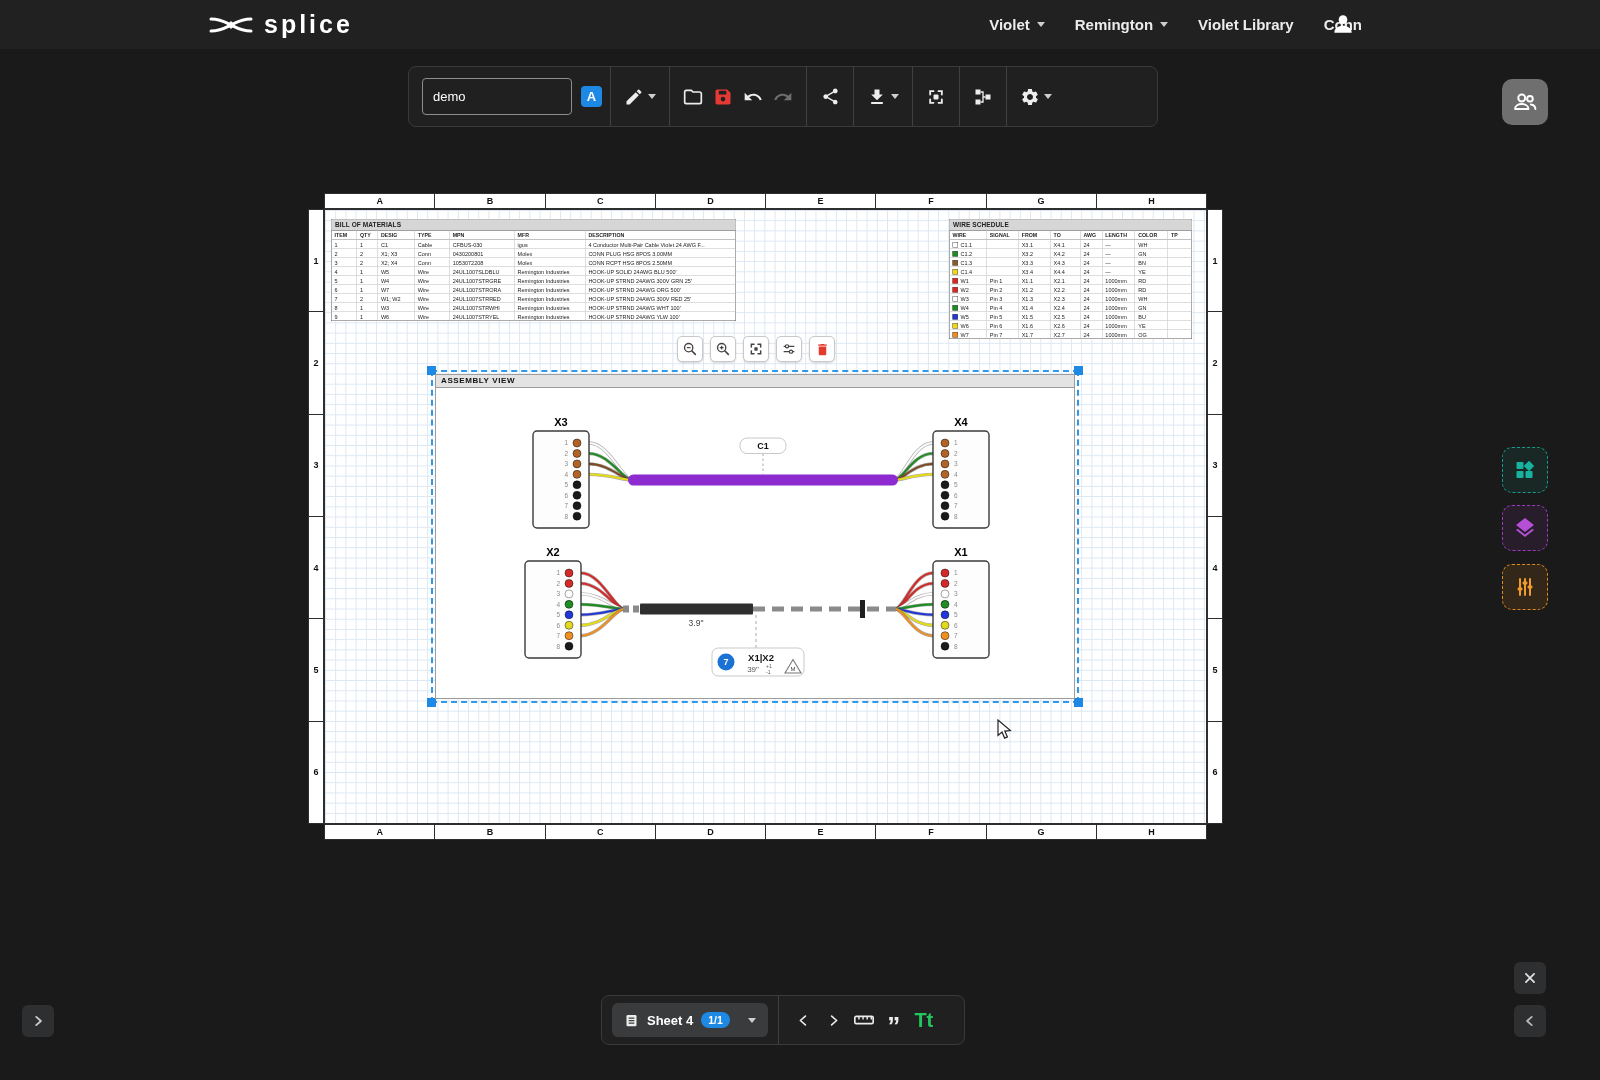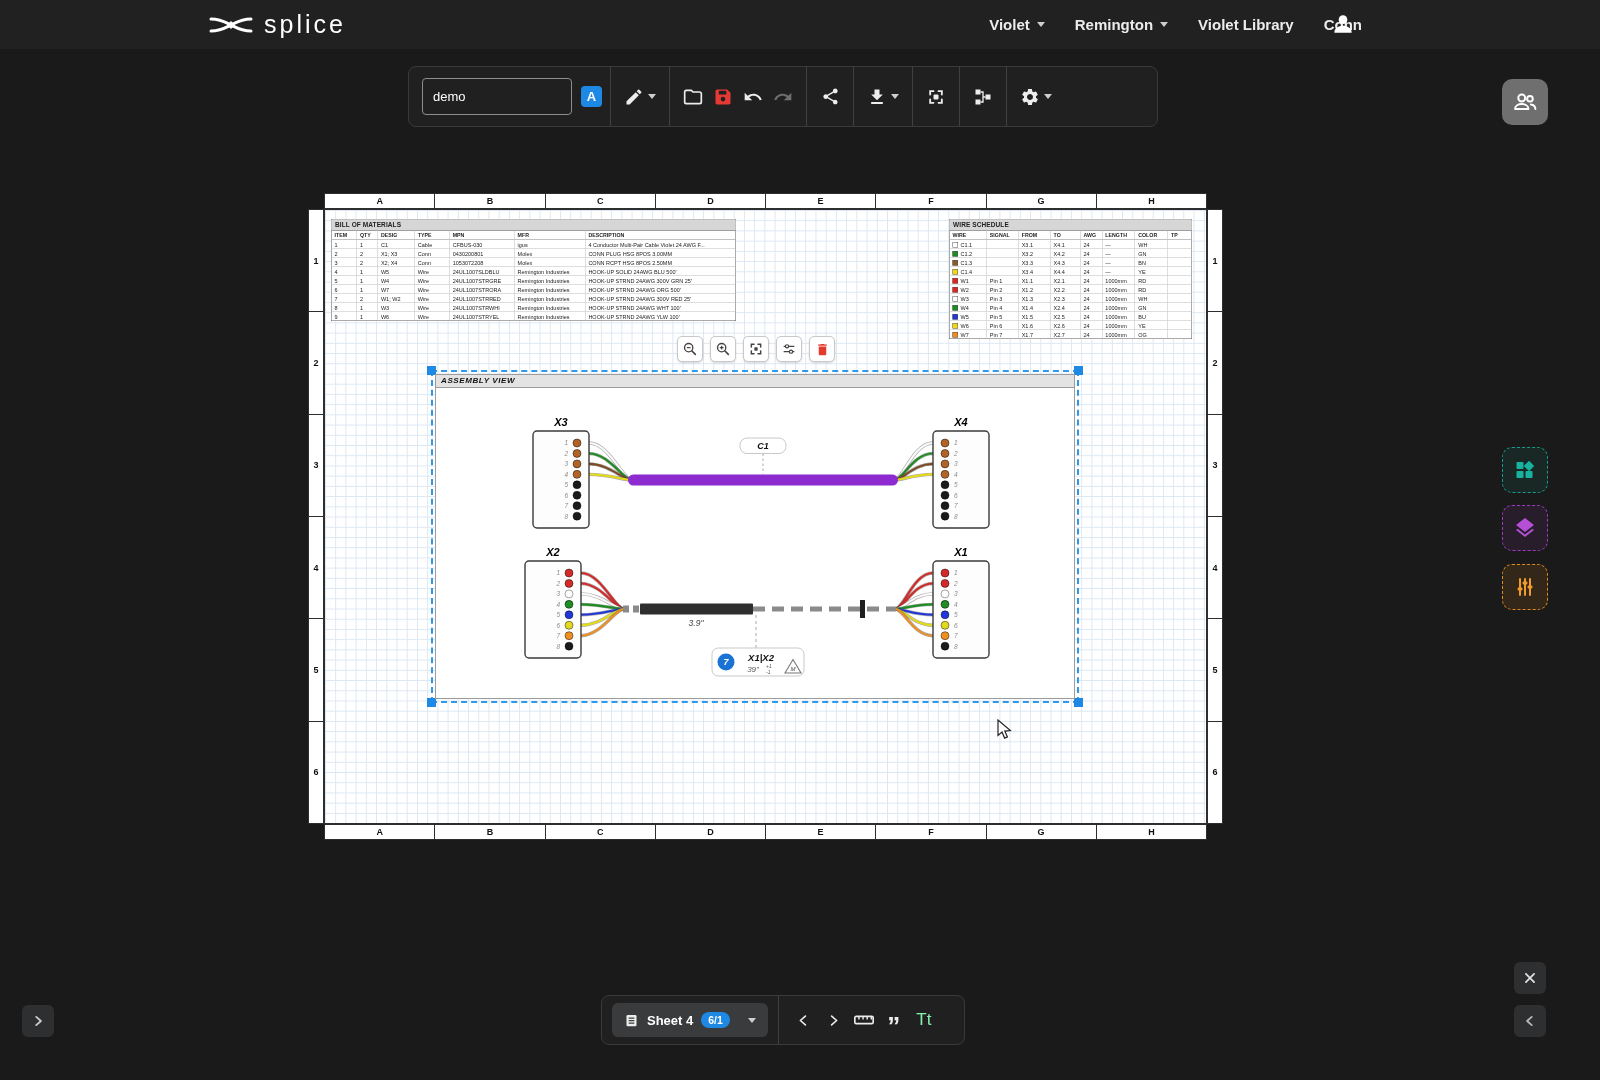--- a/index.html
+++ b/index.html
@@ -4,21 +4,21 @@
 <style>
   * { box-sizing: border-box; margin: 0; padding: 0; }
   html,body { width:1600px; height:1080px; overflow:hidden; background:#1a1a1a;
     font-family:"Liberation Sans", sans-serif; }
   .app { position:relative; width:1600px; height:1080px; }
 
   
   .topnav { position:absolute; left:0; top:0; width:100%; height:49px; background:#212121;
     display:flex; align-items:center; }
   .brand { position:absolute; left:208px; top:0; height:49px; display:flex; align-items:center; gap:10px; }
-  .brand-name { color:#fff; font-size:25px; font-weight:normal; letter-spacing:3px; }
+  .brand-name { color:#fff; font-size:25px; font-weight:bold; letter-spacing:3px; }
   .nav-items { position:absolute; right:238px; top:0; height:49px; display:flex; align-items:center; gap:30px; }
   .nav-item { color:#ececec; font-size:15px; font-weight:600; display:flex; align-items:center; gap:7px; cursor:pointer; }
   .caret { width:0; height:0; border-left:4px solid transparent; border-right:4px solid transparent;
     border-top:5px solid #cfcfcf; display:inline-block; }
   .nav-user-abs { position:absolute; left:1330px; top:11px; cursor:pointer; }
 
   
   .toolbar { position:absolute; left:408px; top:66px; width:750px; height:61px; background:#202020;
     border:1px solid #3a3a3a; border-radius:8px; display:flex; align-items:center; padding:0 13px; }
   .proj-input { width:150px; height:37px; background:transparent; border:1px solid #8d8d8d; border-radius:4px;
@@ -50,21 +50,21 @@
     border:1px solid #3a3a3a; border-radius:8px; display:flex; align-items:center; padding:0 10px; }
   .sheet-btn { height:34px; background:#3a3b3c; border-radius:6px; display:flex; align-items:center;
     gap:8px; padding:0 12px; cursor:pointer; }
   .sheet-label { color:#fff; font-size:13px; font-weight:bold; }
   .sheet-badge { background:#1e88e5; color:#fff; font-size:10.5px; font-weight:bold; border-radius:9px;
     padding:2px 7px; }
   .bdiv { width:1px; align-self:stretch; background:#404040; margin:0 10px; }
   .bbtn { width:30px; height:34px; display:flex; align-items:center; justify-content:center; cursor:pointer;
     background:none; border:none; color:#ececec; }
   .quote-glyph { font-size:26px; font-weight:bold; color:#ececec; line-height:10px; padding-top:12px; }
-  .tt-glyph { font-size:17px; font-weight:normal; color:#86efac; }
+  .tt-glyph { font-size:20px; font-weight:bold; color:#22c55e; }
 
   
   .paper { position:absolute; left:308px; top:193px; width:915px; height:647px;
     display:grid; grid-template-columns:16px 1fr 16px; grid-template-rows:16px 1fr 16px; }
   .ruler { background:#fff; border:1px solid #2e2e2e; display:flex; }
   .ruler.h { flex-direction:row; } .ruler.v { flex-direction:column; }
   .rcell { flex:1; display:flex; align-items:center; justify-content:center; font-size:9px; font-weight:bold;
     color:#111; }
   .ruler.h .rcell + .rcell { border-left:1px solid #2e2e2e; }
   .ruler.v .rcell + .rcell { border-top:1px solid #2e2e2e; }
@@ -86,21 +86,21 @@
   .st-cell:first-child { border-left:none; }
   .swatch { display:inline-block; width:11px; height:11px; border:1px solid #555; margin-right:5px;
     vertical-align:-2px; }
 
   
   .minibar { display:flex; gap:7px; }
   .mbtn { width:26px; height:26px; background:#fff; border:1px solid #c9c9c9; border-radius:5px;
     display:flex; align-items:center; justify-content:center; cursor:pointer; box-shadow:0 1px 2px rgba(0,0,0,.15); }
 
   
-  .selection { border:2px dashed #2f98e8;font-style:italic; }
+  .selection { border:2px dashed #2f98e8; }
   .handle { position:absolute; width:9px; height:9px; background:#1e88e5; }
   .frame { position:absolute; left:2px; top:2px; right:2px; bottom:2px; border:1px solid #9c9c9c; background:#fff; }
   .frame-header { height:13px; background:#e3e3e3; border-bottom:1px solid #9c9c9c; font-size:8px;
     font-weight:bold; letter-spacing:.6px; color:#111; line-height:12px; padding-left:5px; }
 </style>
 </head>
 <body>
 
 <div class="app">
 
@@ -256,21 +256,21 @@
     </svg>
   </div>
 
   <div class="bottombar">
     <div class="sheet-btn">
       <svg width="15" height="15" viewBox="0 0 24 24">
         <rect x="4" y="3" width="16" height="18" rx="2" fill="#ececec"></rect>
         <path d="M7.5 8h9M7.5 12h9M7.5 16h9" stroke="#3a3b3c" stroke-width="2"></path>
       </svg>
       <span class="sheet-label">Sheet 4</span>
-      <span class="sheet-badge">6/1</span>
+      <span class="sheet-badge">1/1</span>
       <span class="caret" style="margin-left:10px"></span>
     </div>
     <div class="bdiv"></div>
     <button class="bbtn">
       <svg width="15" height="15" viewBox="0 0 24 24">
         <path d="M15 5l-8 7 8 7" fill="none" stroke="#ececec" stroke-width="2.6" stroke-linecap="round" stroke-linejoin="round"></path>
       </svg>
     </button>
     <button class="bbtn">
       <svg width="15" height="15" viewBox="0 0 24 24">

